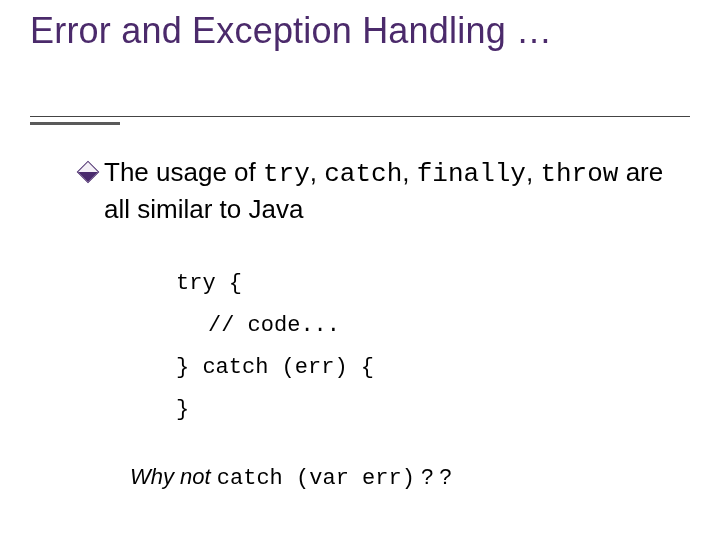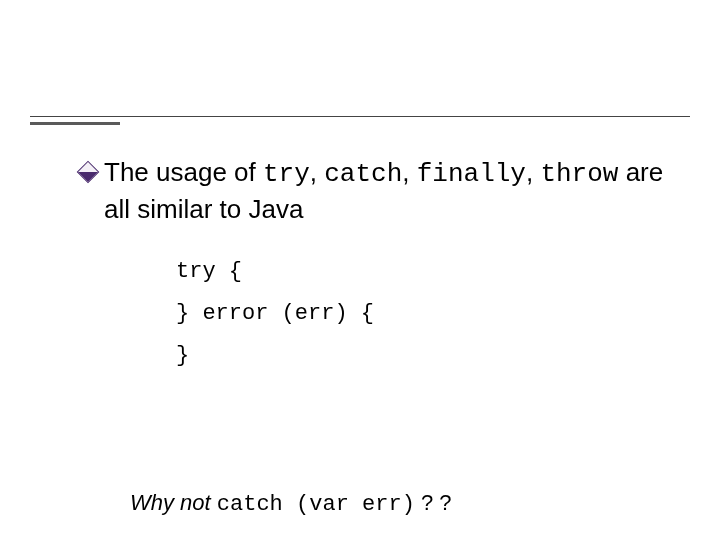--- a/index.html
+++ b/index.html
@@ -60,21 +60,21 @@
   .body {
     position: absolute;
     left: 80px;
     top: 155px;
     width: 590px;
   }
   .bullet {
     display: flex;
     align-items: flex-start;
     gap: 8px;
-    margin-bottom: 24px;
+    margin-bottom: 36px;
   }
   .bullet-icon {
     flex: 0 0 auto;
     width: 14px;
     height: 14px;
     margin-top: 9px;
     transform: rotate(45deg);
     background: linear-gradient(135deg, #f4f0f7 0%, #f4f0f7 50%, #4a2b6d 50%, #4a2b6d 100%);
     border: 1px solid #4a2b6d;
   }
@@ -93,50 +93,54 @@
     line-height: 1.9;
     color: #000;
   }
   .code-indent {
     padding-left: 32px;
   }
   
   .footnote {
     position: absolute;
     left: 130px;
-    top: 490px;
+    top: 464px;
     font-size: 22px;
   }
   .footnote .lead {
     font-style: italic;
   }
 </style>
 </head>
 <body>
 
 <div class="slide">
 
+  <div class="title-wrap">
+    <div class="title">Error and Exception Handling …</div>
+  </div>
 
   <div class="rule-area">
     <div class="rule-thin"></div>
     <div class="rule-short"></div>
   </div>
 
   <div class="body">
 
     <div class="bullet">
       <div class="bullet-icon"></div>
       <div class="bullet-text">
         <span>The usage of </span><span class="mono">try</span><span>, </span><span class="mono">catch</span><span>, </span><span class="mono">finally</span><span>, </span><span class="mono">throw</span><span> are all similar to Java</span>
       </div>
     </div>
 
     <div class="code">
       <div>try {</div>
-      <div>} error (err) {</div>
+      <div class="code-indent">// code...</div>
+      <div>} catch (err) {</div>
       <div>}</div>
     </div>
 
   </div>
 
   <div class="footnote">
     <span class="lead">Why not </span><span class="mono">catch (var err)</span><span> ? ?</span>
   </div>
 
 </div>

